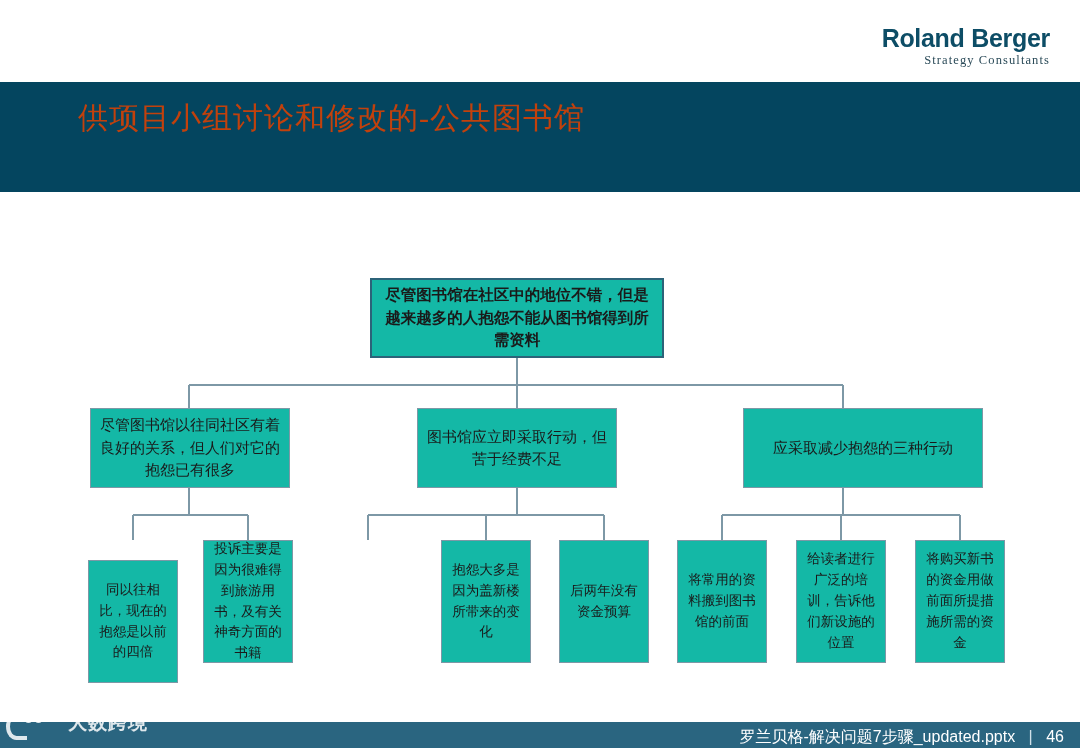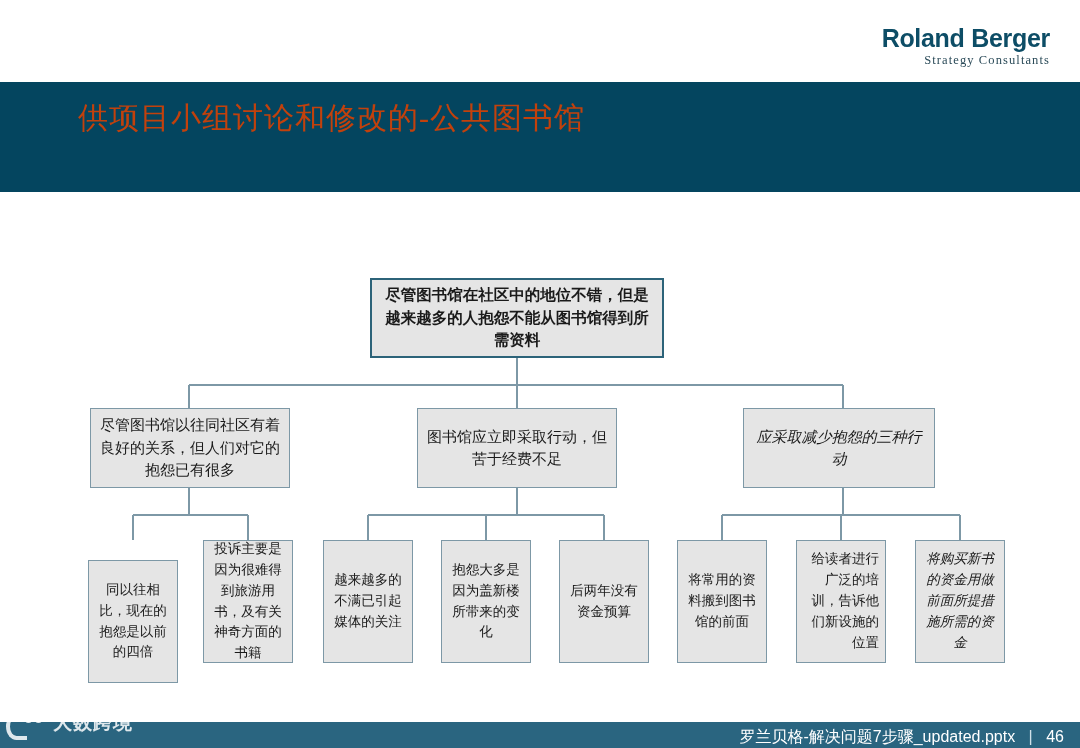--- a/index.html
+++ b/index.html
@@ -33,21 +33,21 @@
     font-size:30px;color:#c2410c;letter-spacing:1px;
   }
 
   
   .chart{position:absolute;left:0;top:0;width:1080px;height:720px;}
   svg.connectors{position:absolute;left:0;top:0;width:1080px;height:720px;}
 
   .node{
     position:absolute;box-sizing:border-box;
     display:flex;align-items:center;justify-content:center;
-    text-align:center;background:#e5e5e5;
+    text-align:center;background:#14b8a6;
     border:1px solid #7d98a6;
     color:#1a1a1a;
     font-family:"Liberation Serif","DejaVu Serif",serif;
   }
   .node span{display:block;padding:0 6px;}
   .node-root{
     border:2px solid #2c6379;
     font-size:15.5px;line-height:1.45;font-weight:bold;
   }
   .node-l2{font-size:15px;line-height:1.5;}
@@ -61,21 +61,21 @@
   .footer-text{
     position:absolute;right:16px;top:727px;
     font-family:"Liberation Sans","DejaVu Sans",sans-serif;
     font-size:16px;color:#ffffff;white-space:nowrap;
   }
   .footer-sep{display:inline-block;padding:0 9px;color:#cfe0e8;}
 
   
   .watermark{
     position:absolute;left:6px;top:710px;
-    display:flex;align-items:center;gap:7px;opacity:.85;
+    display:flex;align-items:center;gap:22px;opacity:.85;
   }
   .wm-mark{position:relative;width:40px;height:26px;}
   .wm-c{
     position:absolute;left:0;top:3px;width:17px;height:19px;
     border:4px solid #ffffff;border-radius:50% 0 0 50%;border-right:none;
   }
   .wm-dot1,.wm-dot2{
     position:absolute;top:4px;width:9px;height:9px;border-radius:50%;
     border:2.5px solid #ffffff;box-sizing:border-box;
   }
@@ -132,48 +132,45 @@
     <div class="node node-root" style="left:370px;top:278px;width:294px;height:80px;">
       <span>尽管图书馆在社区中的地位不错，但是越来越多的人抱怨不能从图书馆得到所需资料</span>
     </div>
 
     <div class="node node-l2" style="left:90px;top:408px;width:200px;height:80px;">
       <span>尽管图书馆以往同社区有着良好的关系，但人们对它的抱怨已有很多</span>
     </div>
     <div class="node node-l2" style="left:417px;top:408px;width:200px;height:80px;">
       <span>图书馆应立即采取行动，但苦于经费不足</span>
     </div>
-    <div class="node node-l2" style="left:743px;top:408px;width:192px;height:80px;font-style:italic;">
+    <div class="node node-l2" style="left:743px;top:408px;width:240px;height:80px;">
       <span>应采取减少抱怨的三种行动</span>
     </div>
 
     <div class="node node-leaf" style="left:88px;top:540px;width:90px;height:123px;margin-top:20px;">
       <span>同以往相比，现在的抱怨是以前的四倍</span>
     </div>
     <div class="node node-leaf" style="left:203px;top:540px;width:90px;height:123px;">
       <span>投诉主要是因为很难得到旅游用书，及有关神奇方面的书籍</span>
     </div>
 
-    <div class="node node-leaf" style="left:323px;top:540px;width:90px;height:123px;">
-      <span>越来越多的不满已引起媒体的关注</span>
-    </div>
     <div class="node node-leaf" style="left:441px;top:540px;width:90px;height:123px;align-items:center;">
       <span>抱怨大多是因为盖新楼所带来的变化</span>
     </div>
     <div class="node node-leaf" style="left:559px;top:540px;width:90px;height:123px;">
       <span>后两年没有资金预算</span>
     </div>
 
     <div class="node node-leaf" style="left:677px;top:540px;width:90px;height:123px;">
       <span>将常用的资料搬到图书馆的前面</span>
     </div>
-    <div class="node node-leaf" style="left:796px;top:540px;width:90px;height:123px;text-align:right;">
+    <div class="node node-leaf" style="left:796px;top:540px;width:90px;height:123px;">
       <span>给读者进行广泛的培训，告诉他们新设施的位置</span>
     </div>
-    <div class="node node-leaf" style="left:915px;top:540px;width:90px;height:123px;font-style:italic;">
+    <div class="node node-leaf" style="left:915px;top:540px;width:90px;height:123px;">
       <span>将购买新书的资金用做前面所提措施所需的资金</span>
     </div>
 
   </div>
 
   <div class="footer-band"></div>
   <div class="footer-text">
     <span>罗兰贝格-解决问题7步骤_updated.pptx</span>
     <span class="footer-sep">|</span>
     <span>46</span>

